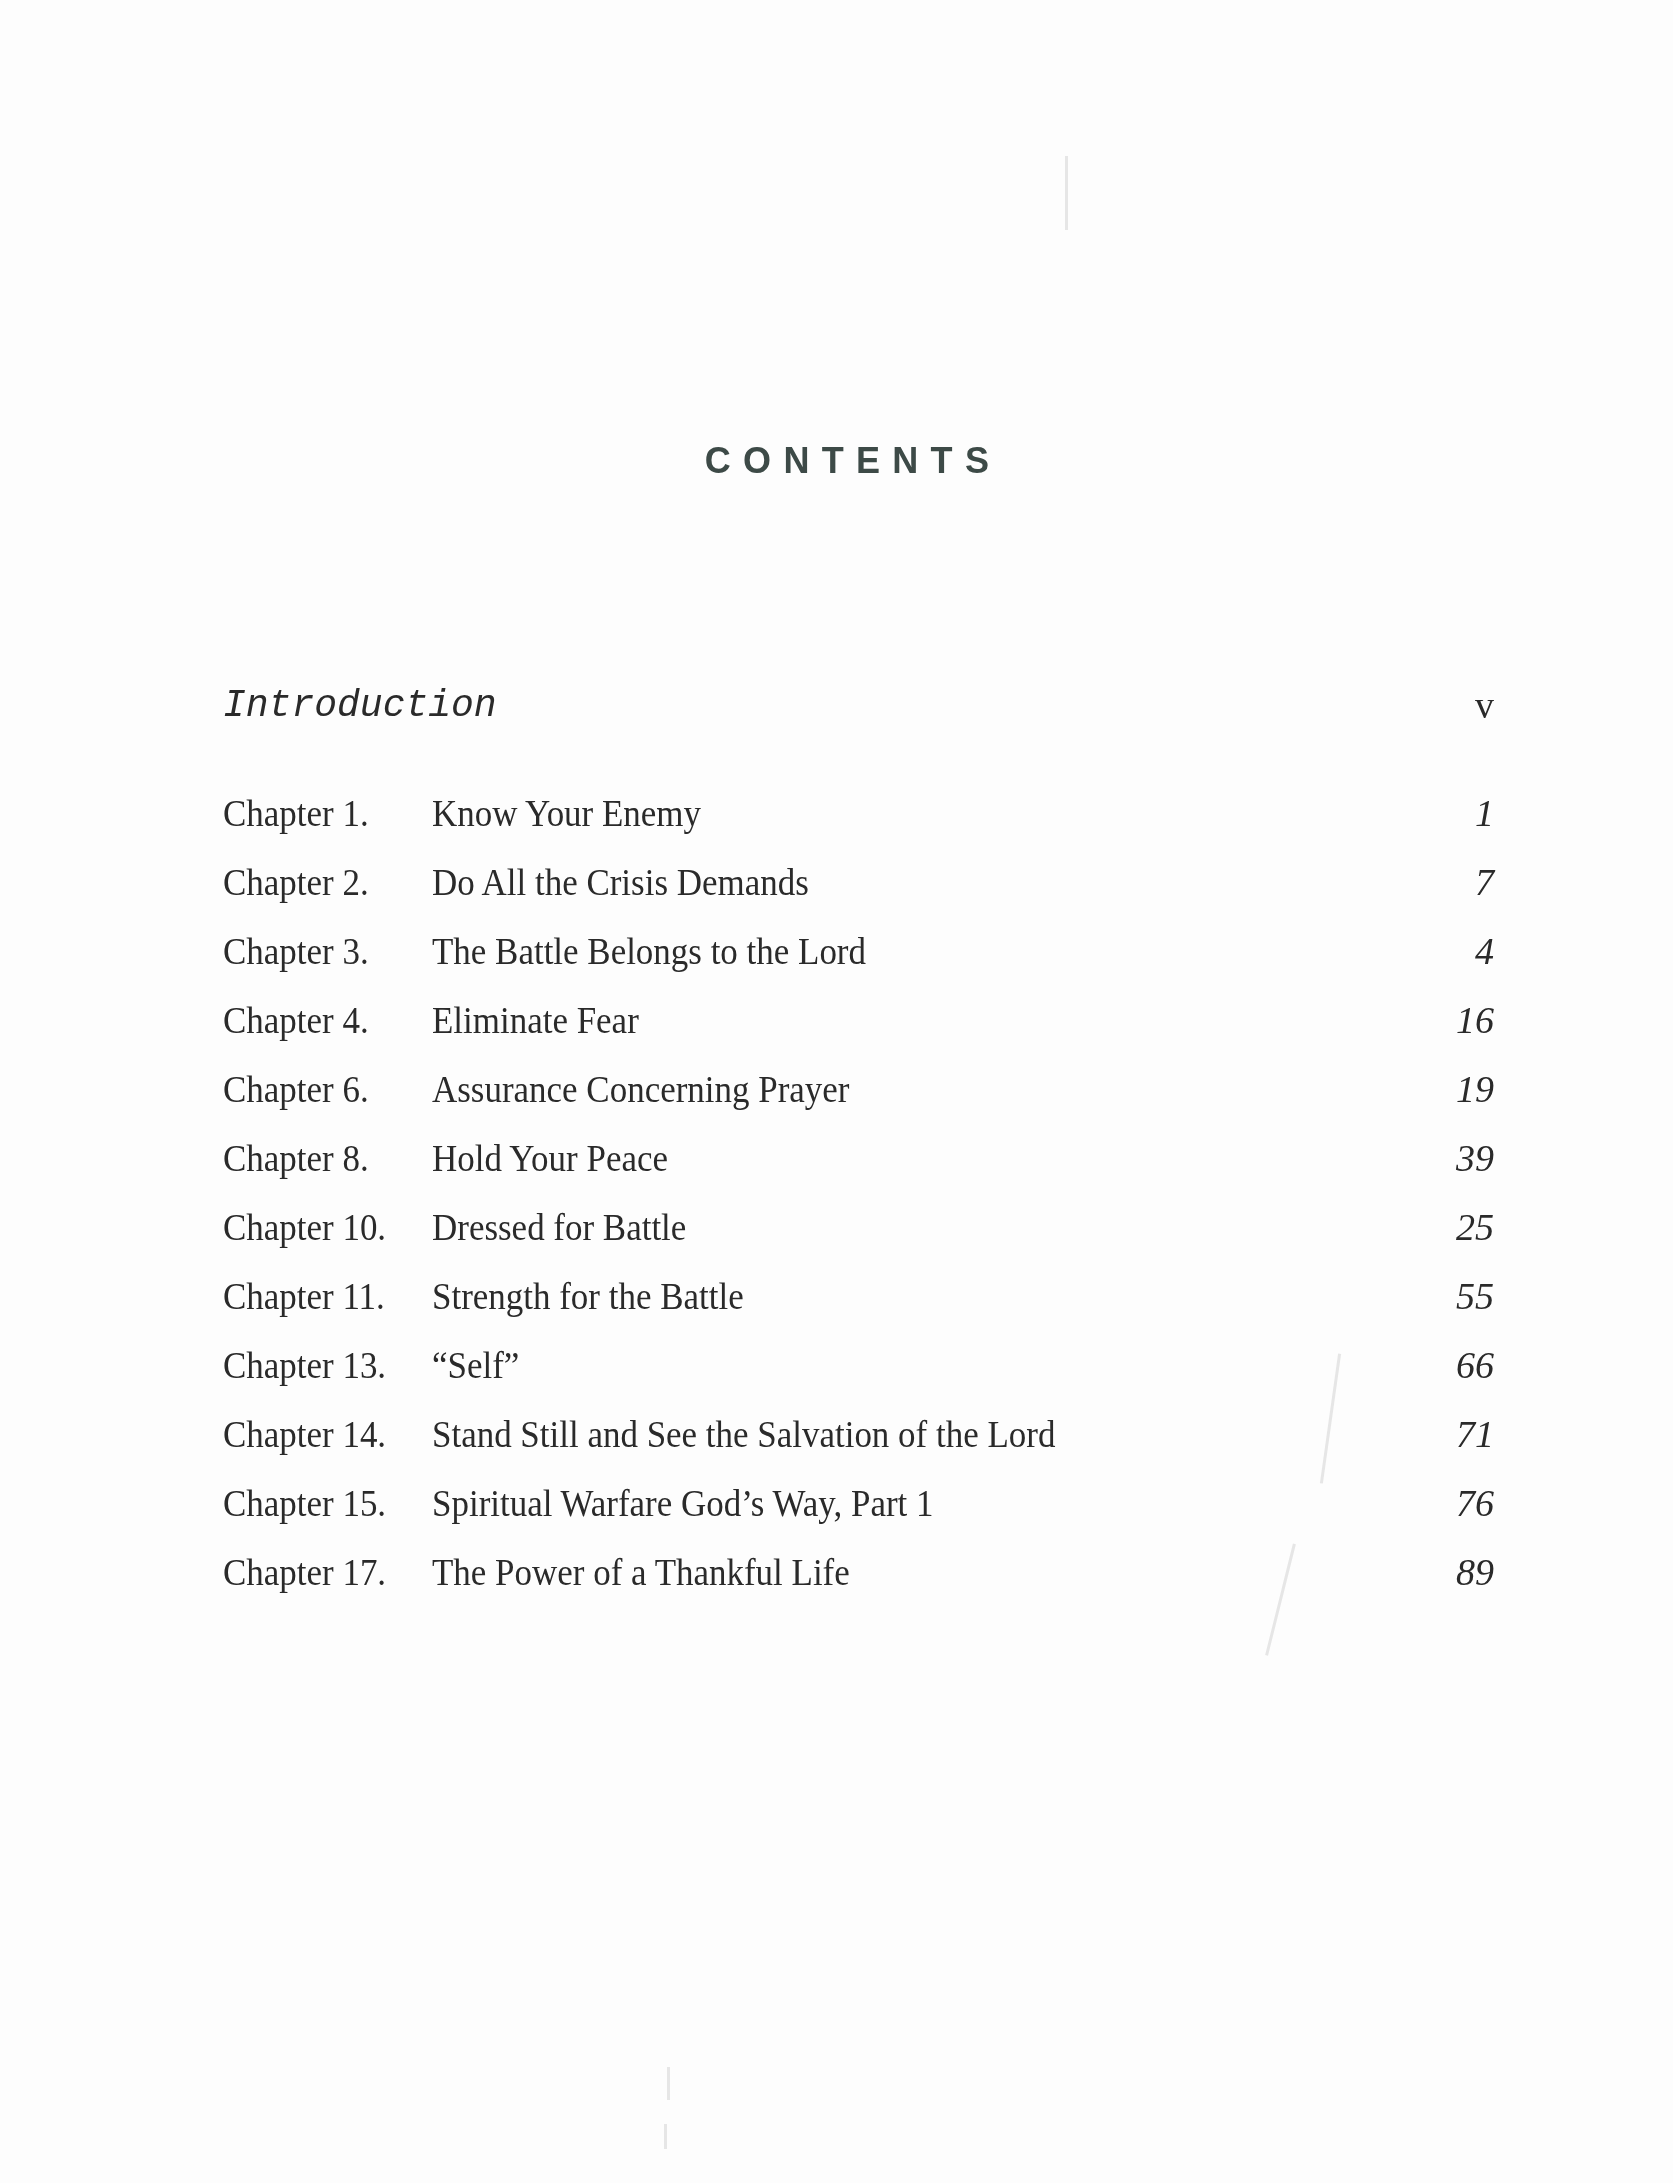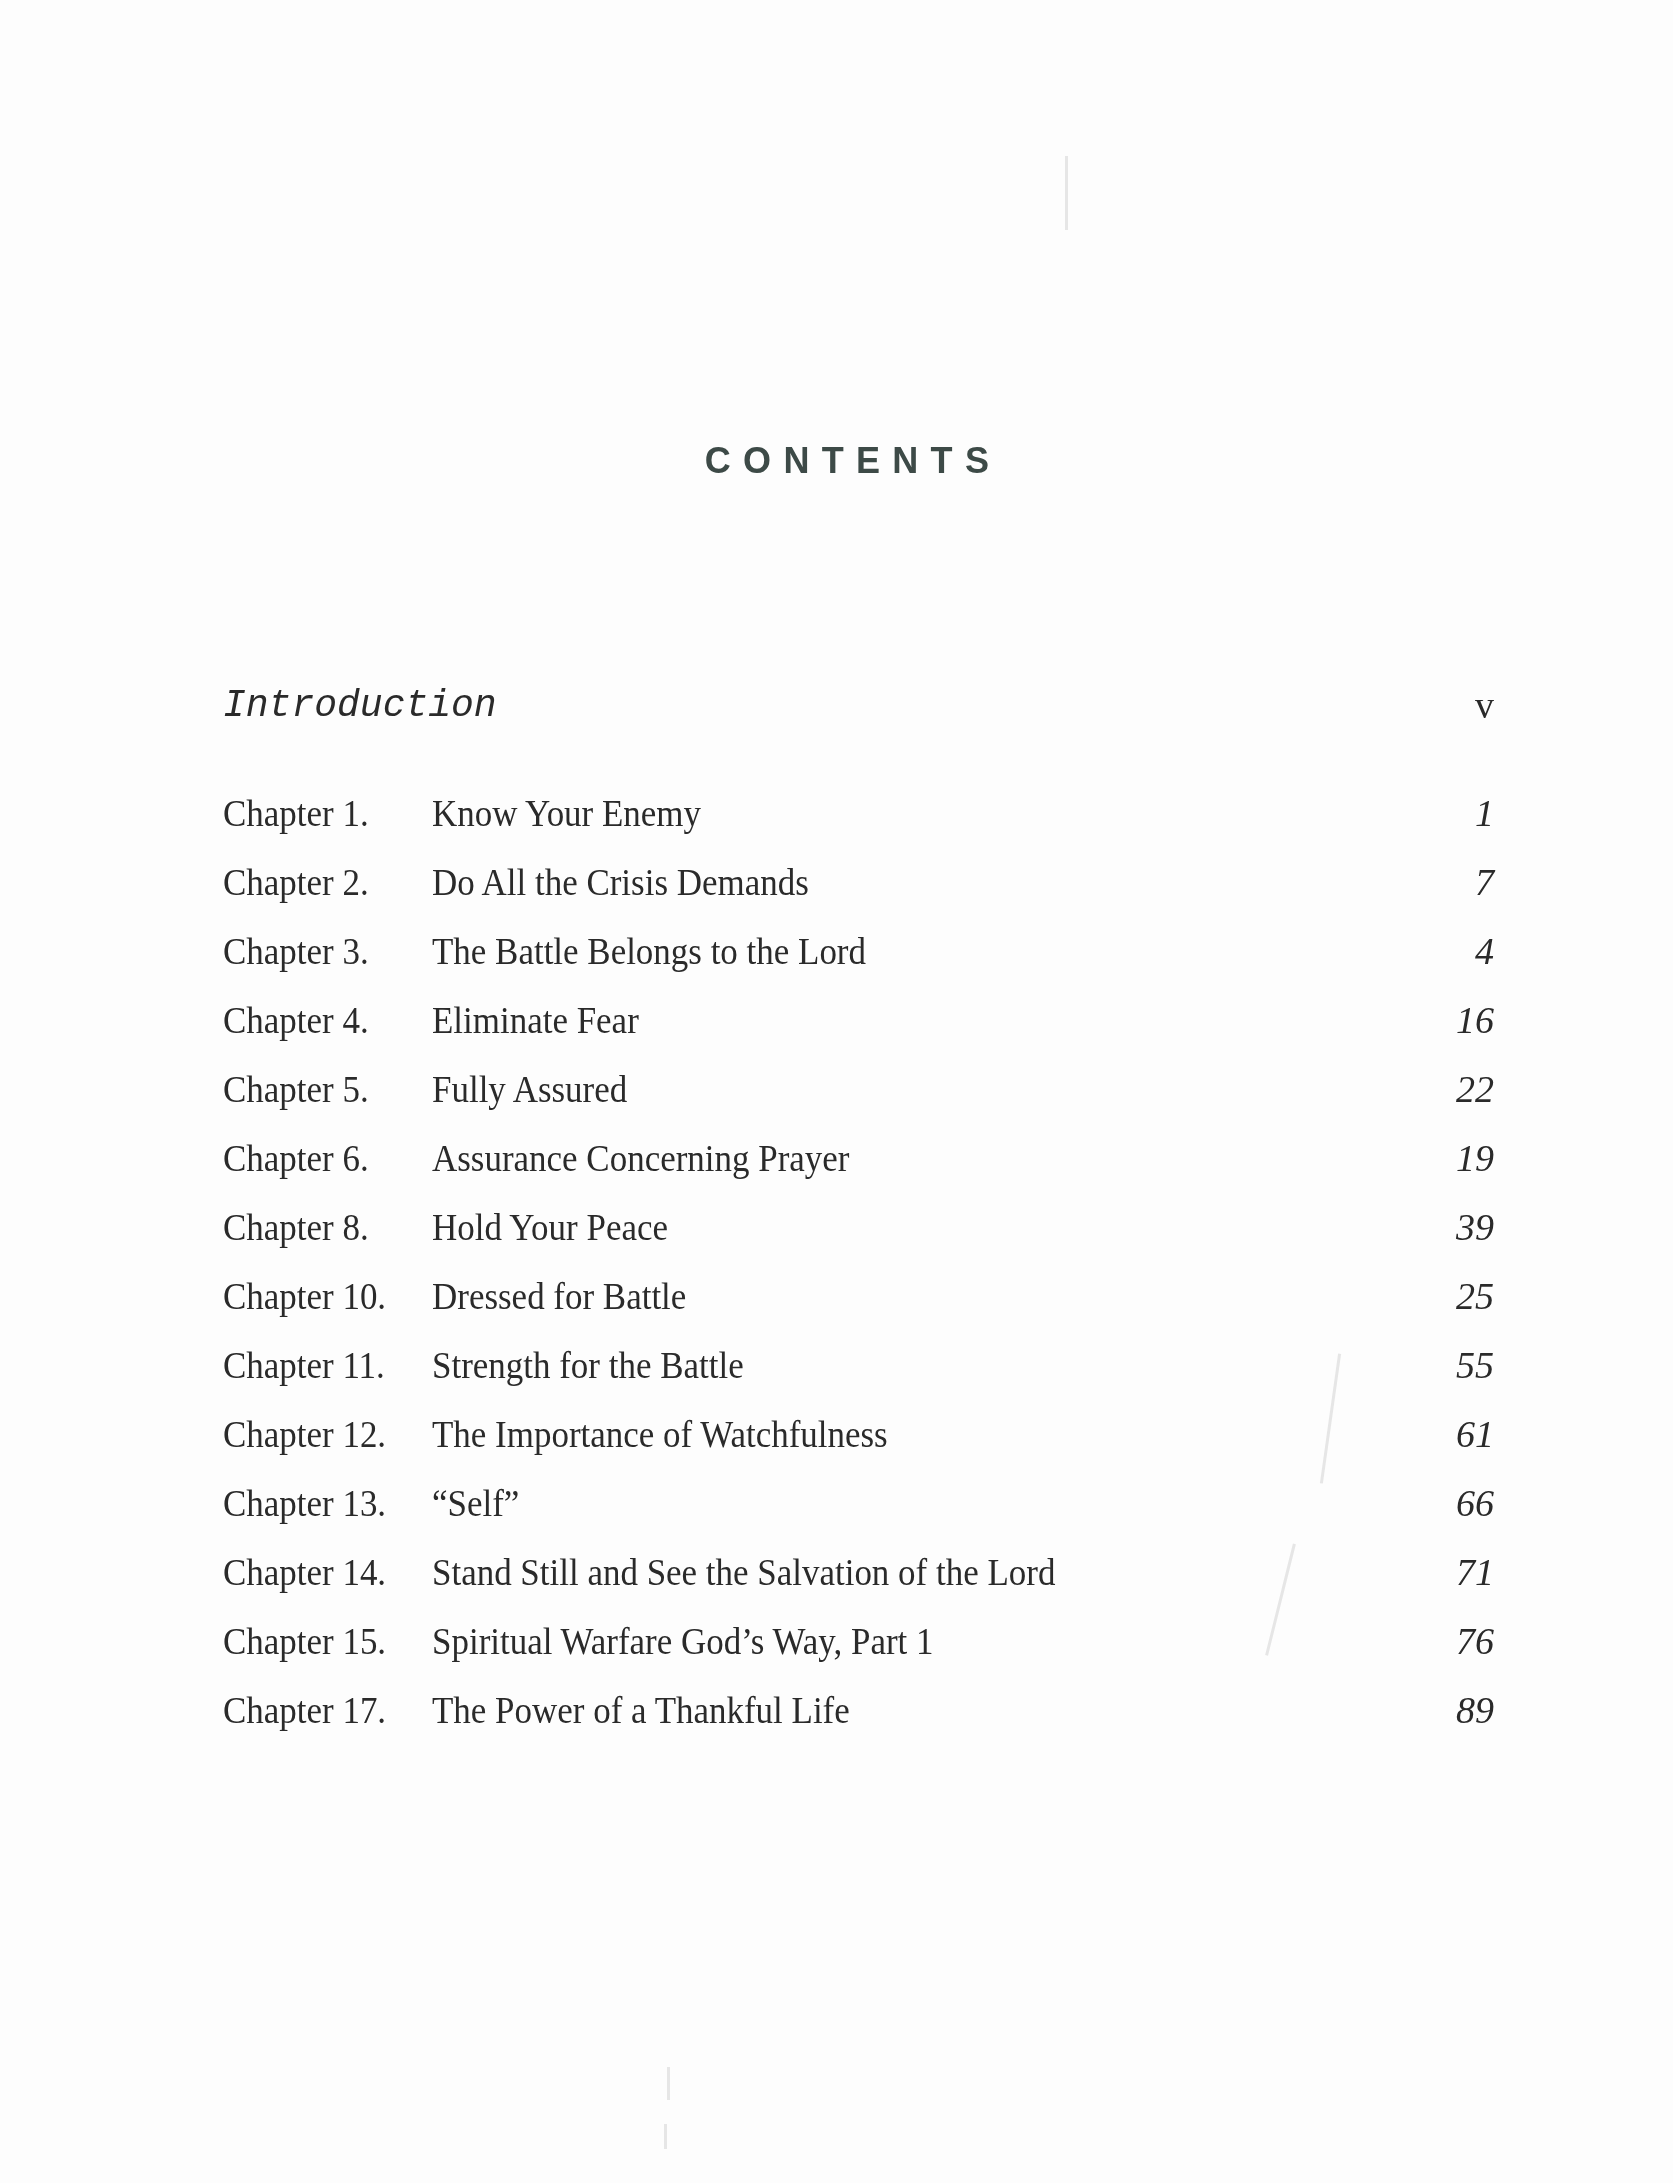--- a/index.html
+++ b/index.html
@@ -120,48 +120,38 @@
       <span class="toc-chapter">Chapter 3.</span>
       <span class="toc-title">The Battle Belongs to the Lord</span>
       <span class="toc-page">4</span>
     </div>
     <div class="toc-row">
       <span class="toc-chapter">Chapter 4.</span>
       <span class="toc-title">Eliminate Fear</span>
       <span class="toc-page">16</span>
     </div>
     <div class="toc-row">
-      <span class="toc-chapter">Chapter 5.</span>
-      <span class="toc-title">Fully Assured</span>
-      <span class="toc-page">22</span>
-    </div>
-    <div class="toc-row">
       <span class="toc-chapter">Chapter 6.</span>
       <span class="toc-title">Assurance Concerning Prayer</span>
       <span class="toc-page">19</span>
     </div>
     <div class="toc-row">
       <span class="toc-chapter">Chapter 8.</span>
       <span class="toc-title">Hold Your Peace</span>
       <span class="toc-page">39</span>
     </div>
     <div class="toc-row">
       <span class="toc-chapter">Chapter 10.</span>
       <span class="toc-title">Dressed for Battle</span>
       <span class="toc-page">25</span>
     </div>
     <div class="toc-row">
       <span class="toc-chapter">Chapter 11.</span>
       <span class="toc-title">Strength for the Battle</span>
       <span class="toc-page">55</span>
-    </div>
-    <div class="toc-row">
-      <span class="toc-chapter">Chapter 12.</span>
-      <span class="toc-title">The Importance of Watchfulness</span>
-      <span class="toc-page">61</span>
     </div>
     <div class="toc-row">
       <span class="toc-chapter">Chapter 13.</span>
       <span class="toc-title">“Self”</span>
       <span class="toc-page">66</span>
     </div>
     <div class="toc-row">
       <span class="toc-chapter">Chapter 14.</span>
       <span class="toc-title">Stand Still and See the Salvation of the Lord</span>
       <span class="toc-page">71</span>

